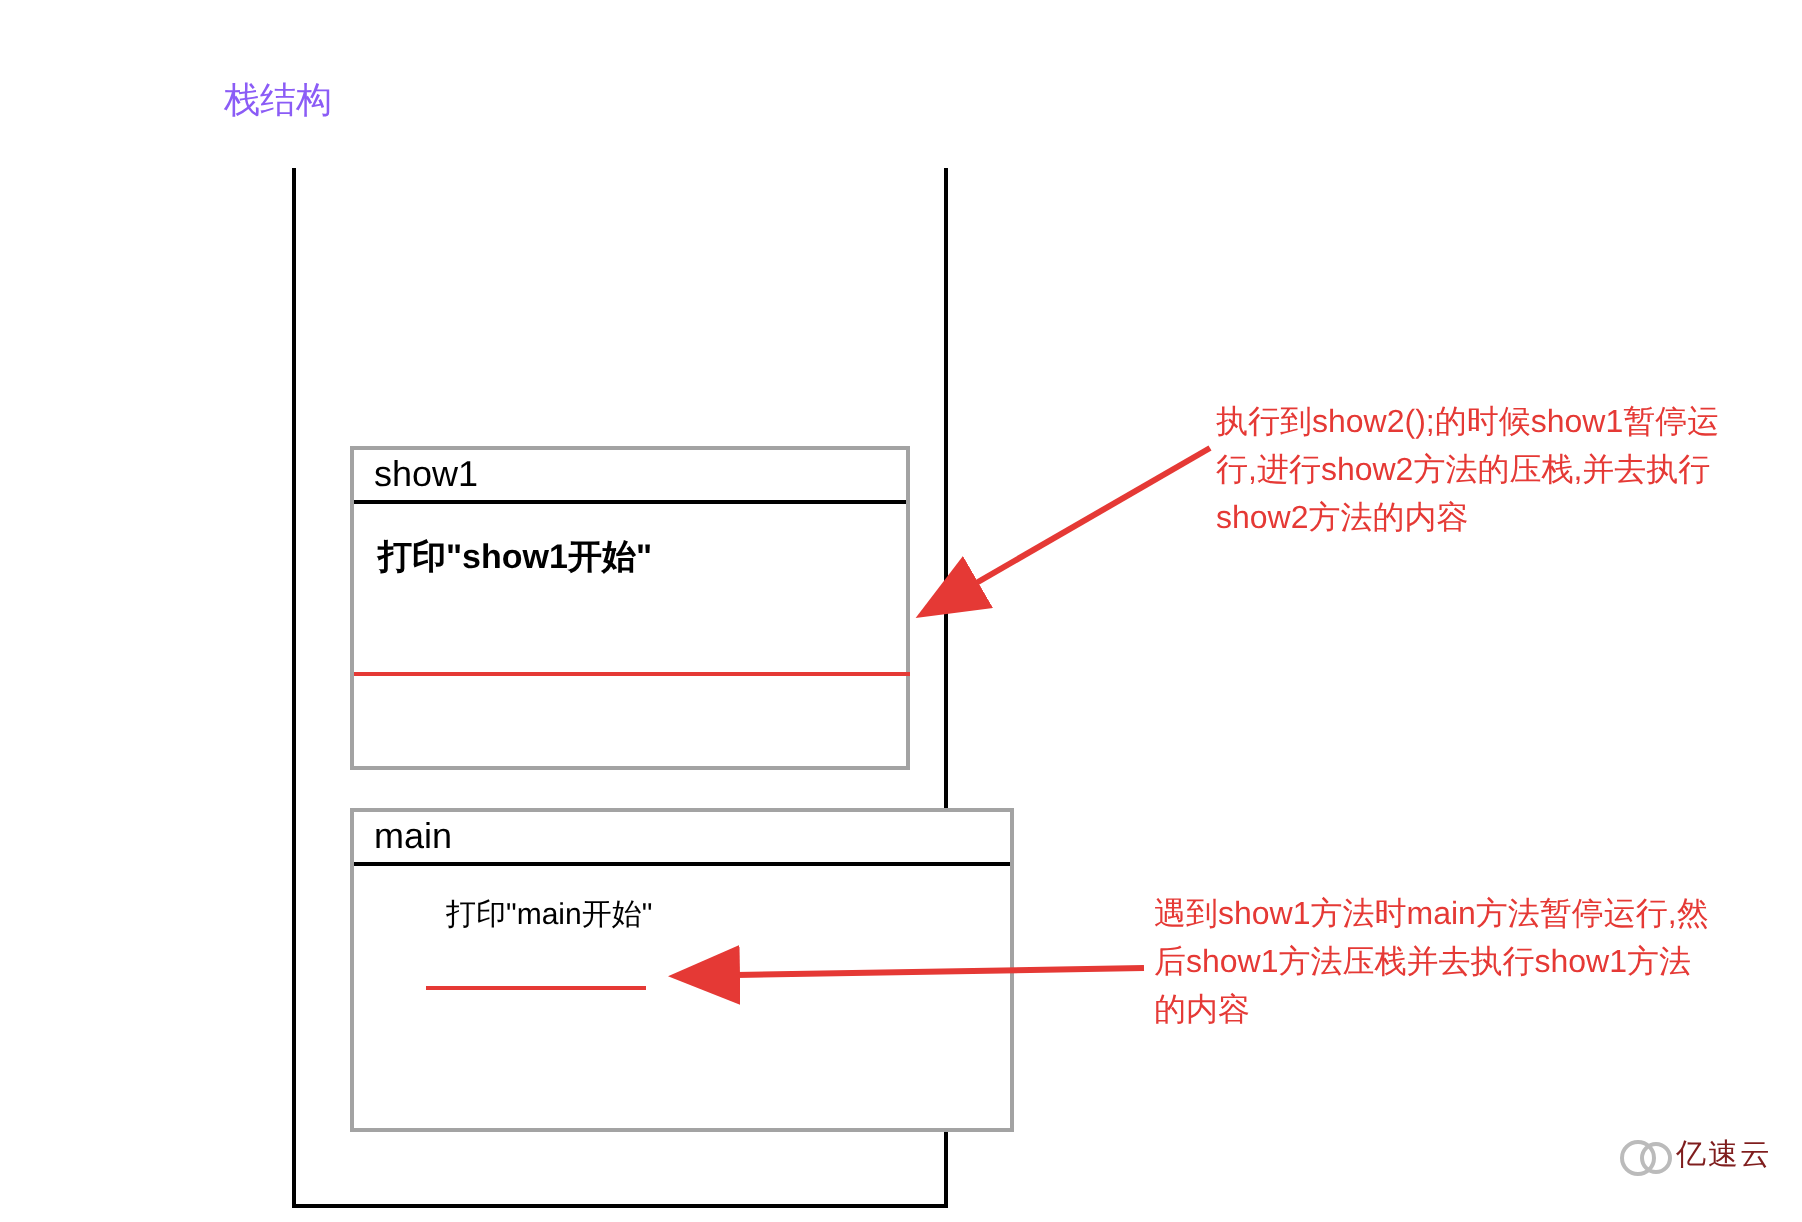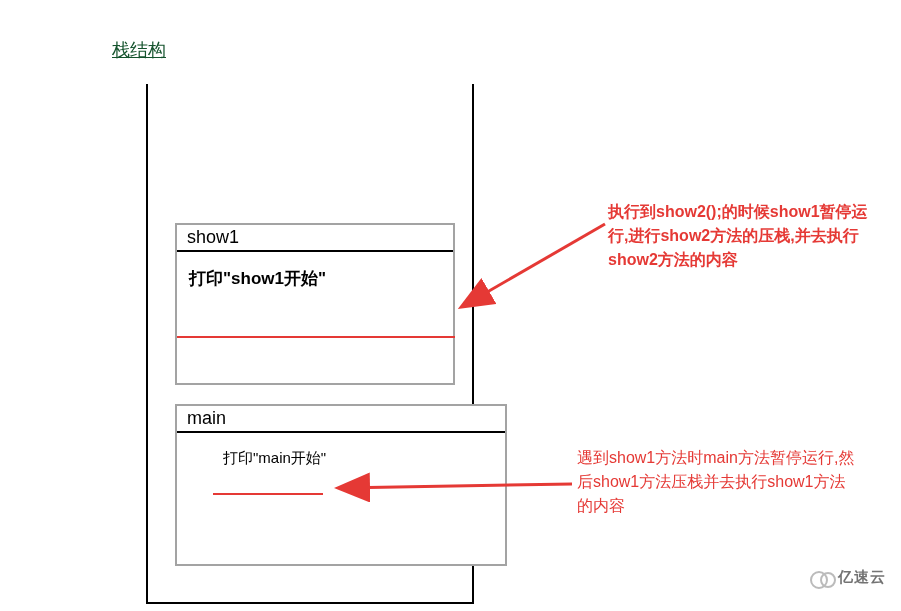--- a/index.html
+++ b/index.html
@@ -13,22 +13,21 @@
       background: #ffffff;
       font-family: "Microsoft YaHei", "SimHei", sans-serif;
       position: relative;
       overflow: hidden;
     }
     .title {
       position: absolute;
       top: 38px;
       left: 112px;
       font-size: 18px;
-      color: #14532d;
-      text-decoration: underline;
+      color: #8b5cf6;
     }
     .stack-container {
       position: absolute;
       top: 84px;
       left: 146px;
       width: 328px;
       height: 520px;
       border-left: 2px solid #000;
       border-right: 2px solid #000;
       border-bottom: 2px solid #000;
@@ -84,45 +83,45 @@
       position: absolute;
       left: 36px;
       width: 110px;
       top: 60px;
       height: 0;
       border-top: 2px solid #e53935;
     }
     .annotation {
       position: absolute;
       color: #e53935;
-      font-weight: bold;
+      font-weight: normal;
       font-size: 16px;
       line-height: 1.5;
     }
     .annotation.top {
       top: 200px;
       left: 608px;
       width: 260px;
     }
     .annotation.bottom {
       top: 446px;
       left: 577px;
       width: 280px;
       font-weight: normal;
     }
     .watermark {
       position: absolute;
       right: 15px;
       bottom: 24px;
-      color: #737373;
+      color: #7f1d1d;
       font-size: 15px;
-      font-weight: bold;
+      font-weight: normal;
       letter-spacing: 1px;
       display: flex;
-      align-items: flex-end;
+      align-items: center;
       gap: 4px;
     }
     .watermark-icon {
       display: inline-block;
       width: 24px;
       height: 16px;
       position: relative;
     }
     .watermark-icon::before {
       content: "";

